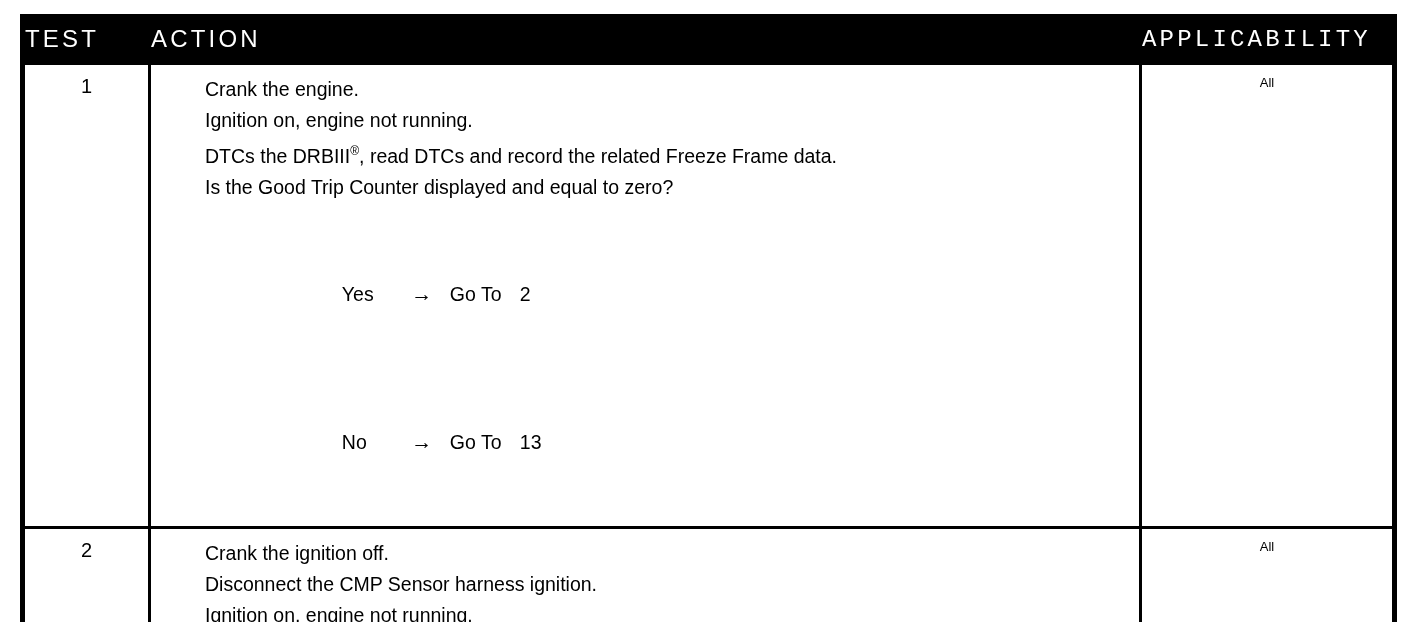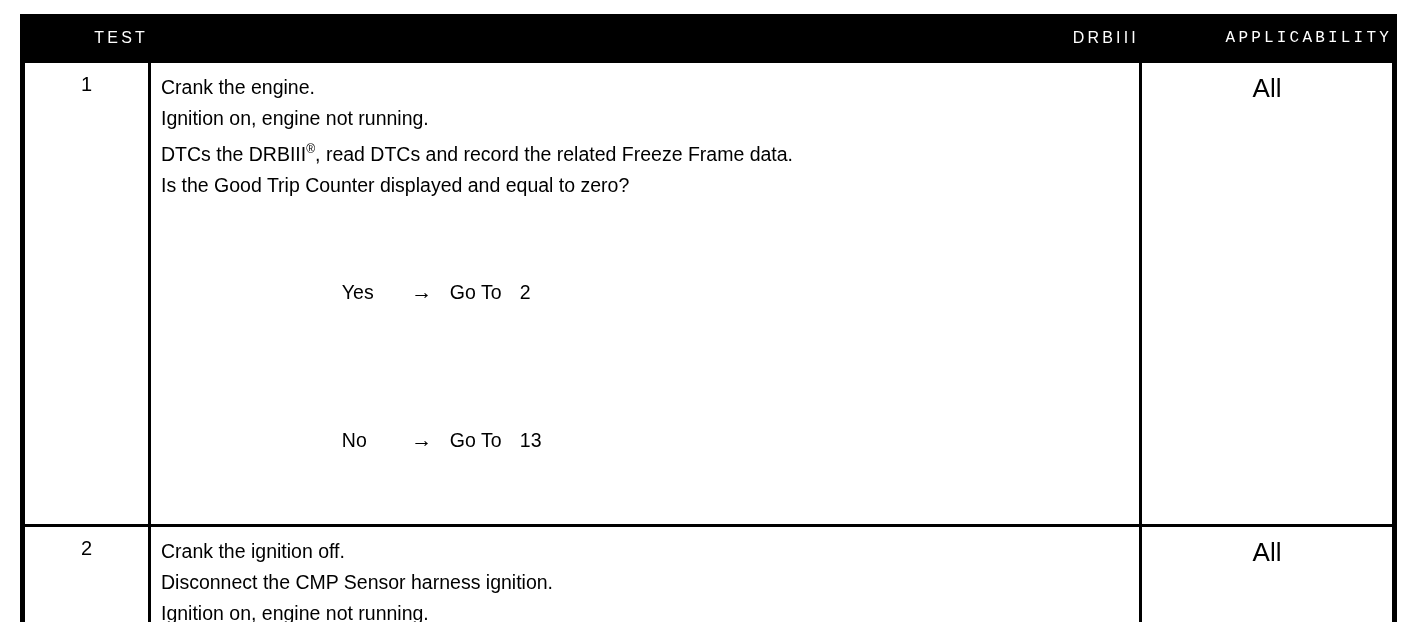--- a/index.html
+++ b/index.html
@@ -42,24 +42,24 @@
 
   table.diag {
     border-width: 5px;
   }
 
   thead tr.head-row th {
     background: #000000;
     color: #ffffff;
     border-color: #000000;
     font-weight: normal;
-    font-size: 16px;
+    font-size: 24px;
     letter-spacing: 3.2px;
     padding: 6px 0 9px 0;
-    text-align: right;
+    text-align: left;
     height: 26px;
     vertical-align: middle;
   }
 
   th.col-test   { width: 123px; }
   th.col-action { width: 988px; }
   th.col-appl   { width: 250px; font-family: Liberation Mono, monospace; }
 
   td.cell-test {
     width: 123px;
@@ -74,26 +74,27 @@
     vertical-align: top;
     padding: 9px 8px 10px 10px;
     font-size: 19.5px;
     line-height: 31px;
   }
 
   td.cell-appl {
     width: 250px;
     text-align: center;
     vertical-align: top;
-    font-size: 26px;
+    font-size: 13px;
     padding: 10px 0 0 0;
   }
 
   .stmt {
     white-space: normal;
+    margin-left: 44px;
   }
   .stmt .reg {
     font-size: 12px;
     vertical-align: super;
     letter-spacing: 0;
   }
 
   .branches {
     margin-top: 17px;
   }
@@ -124,21 +125,21 @@
 </style>
 </head>
 <body>
 
 <div class="sheet">
 
   <table class="diag">
     <thead>
       <tr class="head-row">
         <th class="col-test">TEST</th>
-        <th class="col-action">DRBIII</th>
+        <th class="col-action">ACTION</th>
         <th class="col-appl">APPLICABILITY</th>
       </tr>
     </thead>
     <tbody>
 
       <tr>
         <td class="cell-test">1</td>
         <td class="cell-action">
           <div class="stmt">Crank the engine.</div>
           <div class="stmt">Ignition on, engine not running.</div>

